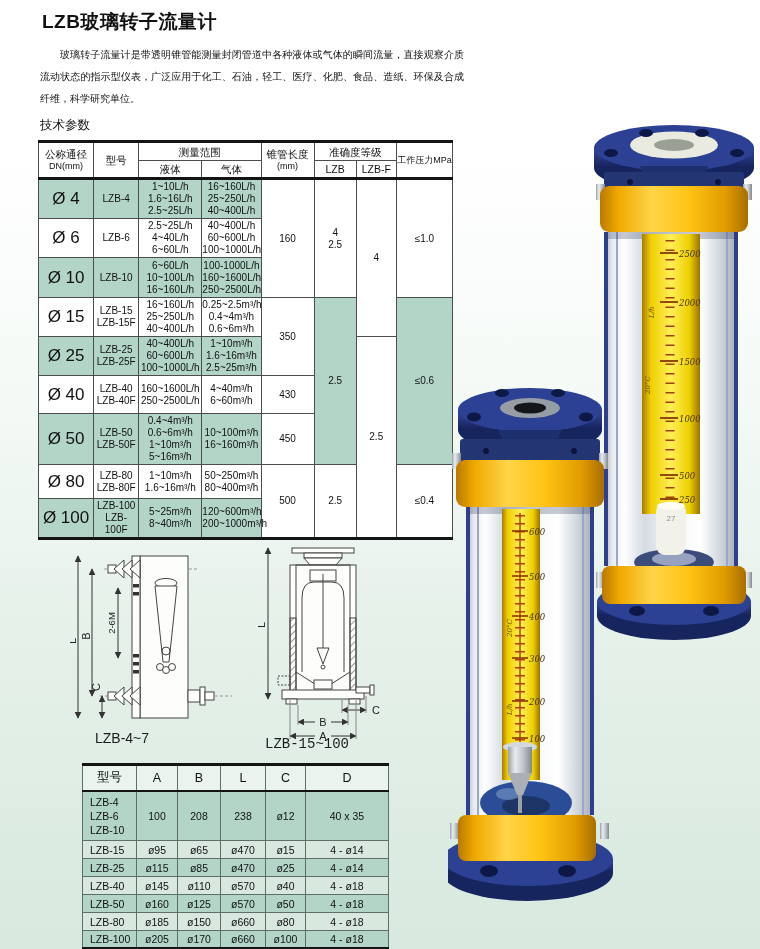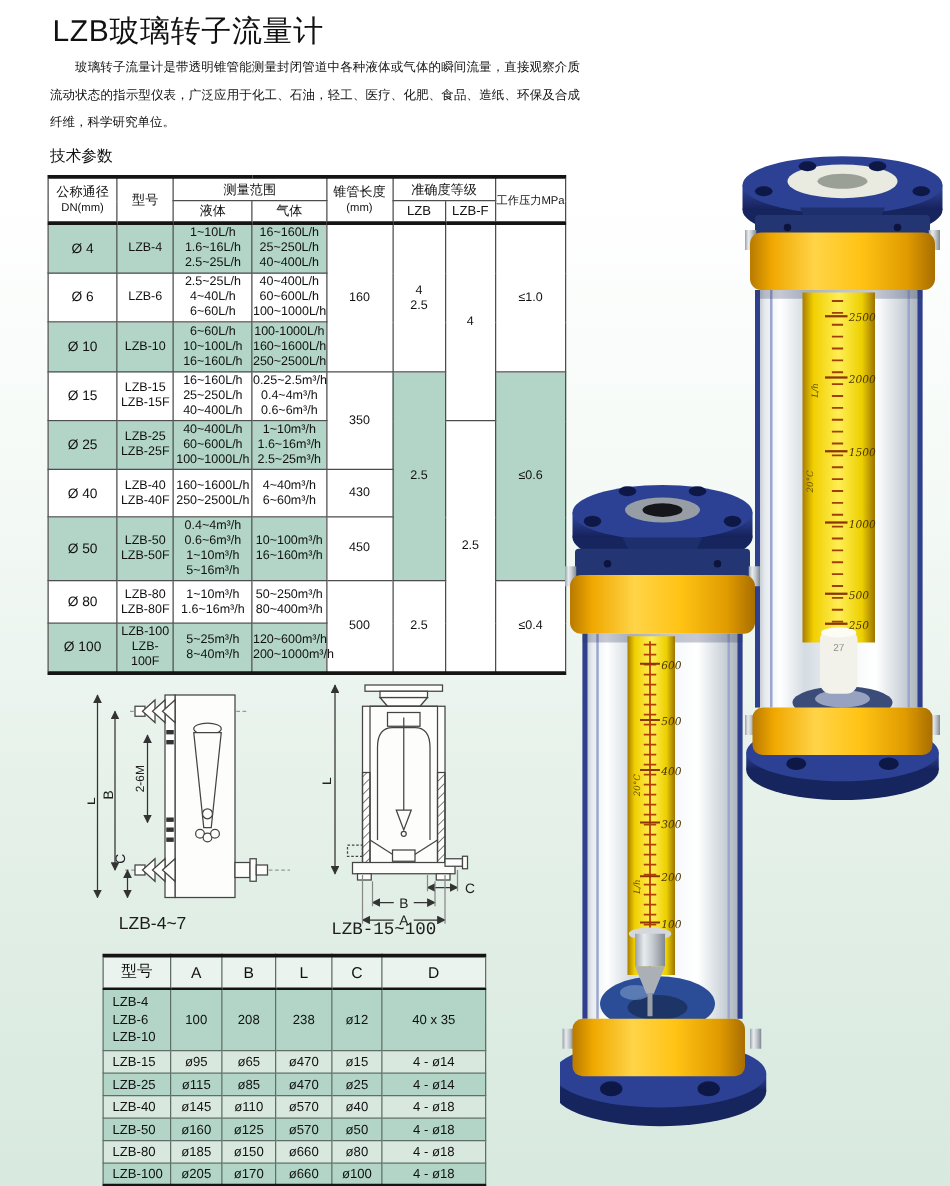--- a/index.html
+++ b/index.html
@@ -2,42 +2,42 @@
 <html><head>
 <meta charset="utf-8">
 <style>
   * { box-sizing: border-box; margin: 0; padding: 0; }
   html,body { width: 760px; height: 949px; }
   #page {
     position: relative; width: 760px; height: 949px; overflow: hidden;
     background: linear-gradient(180deg, #ffffff 0%, #ffffff 16%, #f3f9f5 44%, #e4f0e8 70%, #d8e9df 100%);
     font-family: "Liberation Sans", sans-serif; color: #111;
   }
-  .title { position: absolute; left: 42px; top: 9px; font-size: 24px; font-weight: normal; letter-spacing: 0.5px; }
+  .title { position: absolute; left: 42px; top: 9px; font-size: 19px; font-weight: bold; letter-spacing: 0.5px; }
   .desc { position: absolute; left: 40px; top: 44px; width: 424px; font-size: 10px; line-height: 22px; text-indent: 2em; text-align: justify; }
   .section-label { position: absolute; left: 40px; top: 117px; font-size: 12.5px; }
 
   
   .main-table {
     position: absolute; left: 38px; top: 140px; width: 415px;
     border-collapse: collapse; table-layout: fixed;
     font-size: 10px; line-height: 12px; text-align: center; background: transparent;
     border-top: 3px solid #141414; border-bottom: 3px solid #141414;
   }
   .main-table th, .main-table td { border: 1px solid #4d4d4d; padding: 1px 0; background: #fff; }
   .main-table thead th { font-weight: normal; font-size: 10.5px; }
   .main-table thead tr:first-child th { height: 19px; }
   .main-table thead tr:last-child th { height: 18px; text-align: center; }
   .main-table thead tr:last-child th, .main-table thead th[rowspan] { border-bottom: 3px solid #141414; }
   .main-table td { white-space: pre-line; }
   .main-table td.teal { background: #b2d5c8; }
   .main-table .hl { display: block; }
   .main-table .hl.sub { font-size: 9px; }
   .main-table .small-th { font-size: 9px; }
-  .main-table td[data-name="dn-cell"] { font-size: 11px; }
+  .main-table td[data-name="dn-cell"] { font-size: 17px; }
 
   
   .dim-table {
     position: absolute; left: 82px; top: 763px; width: 306px;
     border-collapse: collapse; table-layout: fixed;
     font-size: 10.5px; text-align: center;
     border-top: 3px solid #141414; border-bottom: 3px solid #141414;
   }
   .dim-table th, .dim-table td { border: 1px solid #5d6f66; padding: 0 2px; }
   .dim-table thead th { height: 26px; font-weight: normal; font-size: 12.5px; background: #ebf3ee; border-bottom: 2px solid #141414; }

